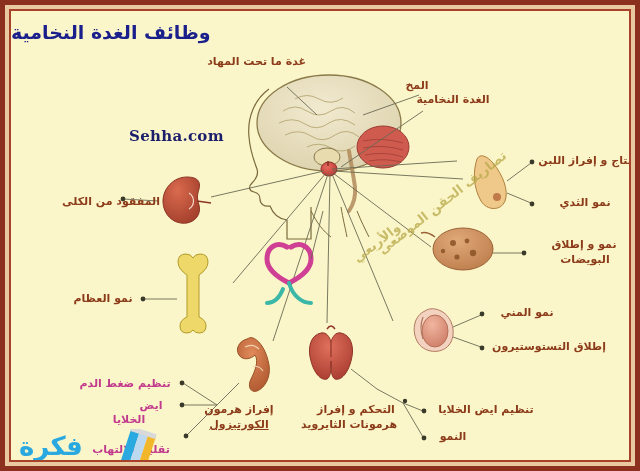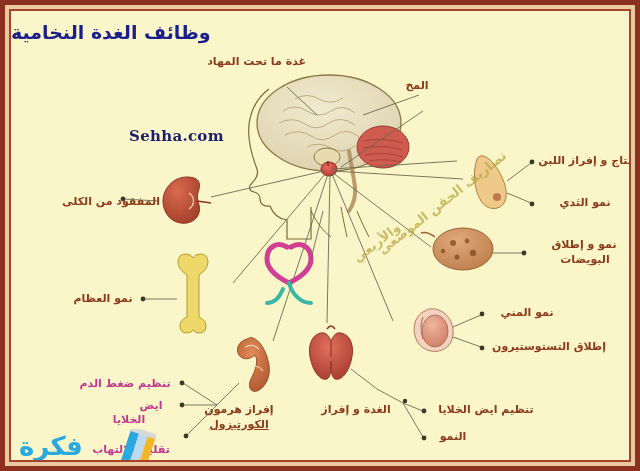--- a/index.html
+++ b/index.html
@@ -271,38 +271,40 @@
         <path d="M300 248 L 312 200"></path>
       </g>
 
       <circle cx="394" cy="390" r="2.2" fill="#3a3a2a"></circle>
     </svg>
 
     <div class="title">وظائف الغدة النخامية</div>
 
     <div class="lbl brown" style="left:186px;top:44px;width:96px;margin-left:13px;">غدة ما تحت المهاد</div>
     <div class="lbl brown" style="left:386px;top:68px;width:40px;">المخ</div>
+    <div class="lbl brown" style="left:398px;top:82px;width:88px;">الغدة النخامية</div>
 
     <div class="lbl brown" style="left:20px;top:184px;width:112px;margin-left:24px;">المفقود من الكلى</div>
 
     <div class="lbl brown" style="left:54px;top:281px;width:76px;">نمو العظام</div>
 
     <div class="lbl brown" style="left:524px;top:143px;width:104px;">إنتاج و إفراز اللبن</div>
     <div class="lbl brown" style="left:536px;top:185px;width:76px;">نمو الثدي</div>
 
     <div class="lbl brown" style="left:518px;top:227px;width:110px;">نمو و إطلاق</div>
     <div class="lbl brown" style="left:532px;top:242px;width:84px;">البويضات</div>
 
     <div class="lbl brown" style="left:478px;top:295px;width:76px;">نمو المني</div>
     <div class="lbl brown" style="left:418px;top:392px;width:114px;">تنظيم ايض الخلايا</div>
 
     <div class="lbl brown" style="left:478px;top:329px;width:120px;">إطلاق التستوستيرون</div>
     <div class="lbl brown" style="left:418px;top:419px;width:48px;">النمو</div>
 
-    <div class="lbl brown" style="left:300px;top:392px;width:90px;">الغدة و إفراز</div>
+    <div class="lbl brown" style="left:300px;top:392px;width:90px;">التحكم و إفراز</div>
+    <div class="lbl brown" style="left:284px;top:407px;width:108px;">هرمونات الثايرويد</div>
 
     <div class="lbl brown" style="left:186px;top:392px;width:84px;">إفراز هرمون</div>
     <div class="lbl brown" style="left:184px;top:407px;width:88px;text-decoration:underline;">الكورتيزول</div>
 
     <div class="lbl purple" style="left:64px;top:366px;width:100px;">تنظيم ضغط الدم</div>
     <div class="lbl purple" style="left:120px;top:388px;width:40px;">ايض</div>
     <div class="lbl purple" style="left:86px;top:402px;width:64px;">الخلايا</div>
     <div class="lbl purple" style="left:72px;top:432px;width:96px;">تقليل الإلتهاب</div>
 
     <div class="watermark-sehha">Sehha.com</div>

